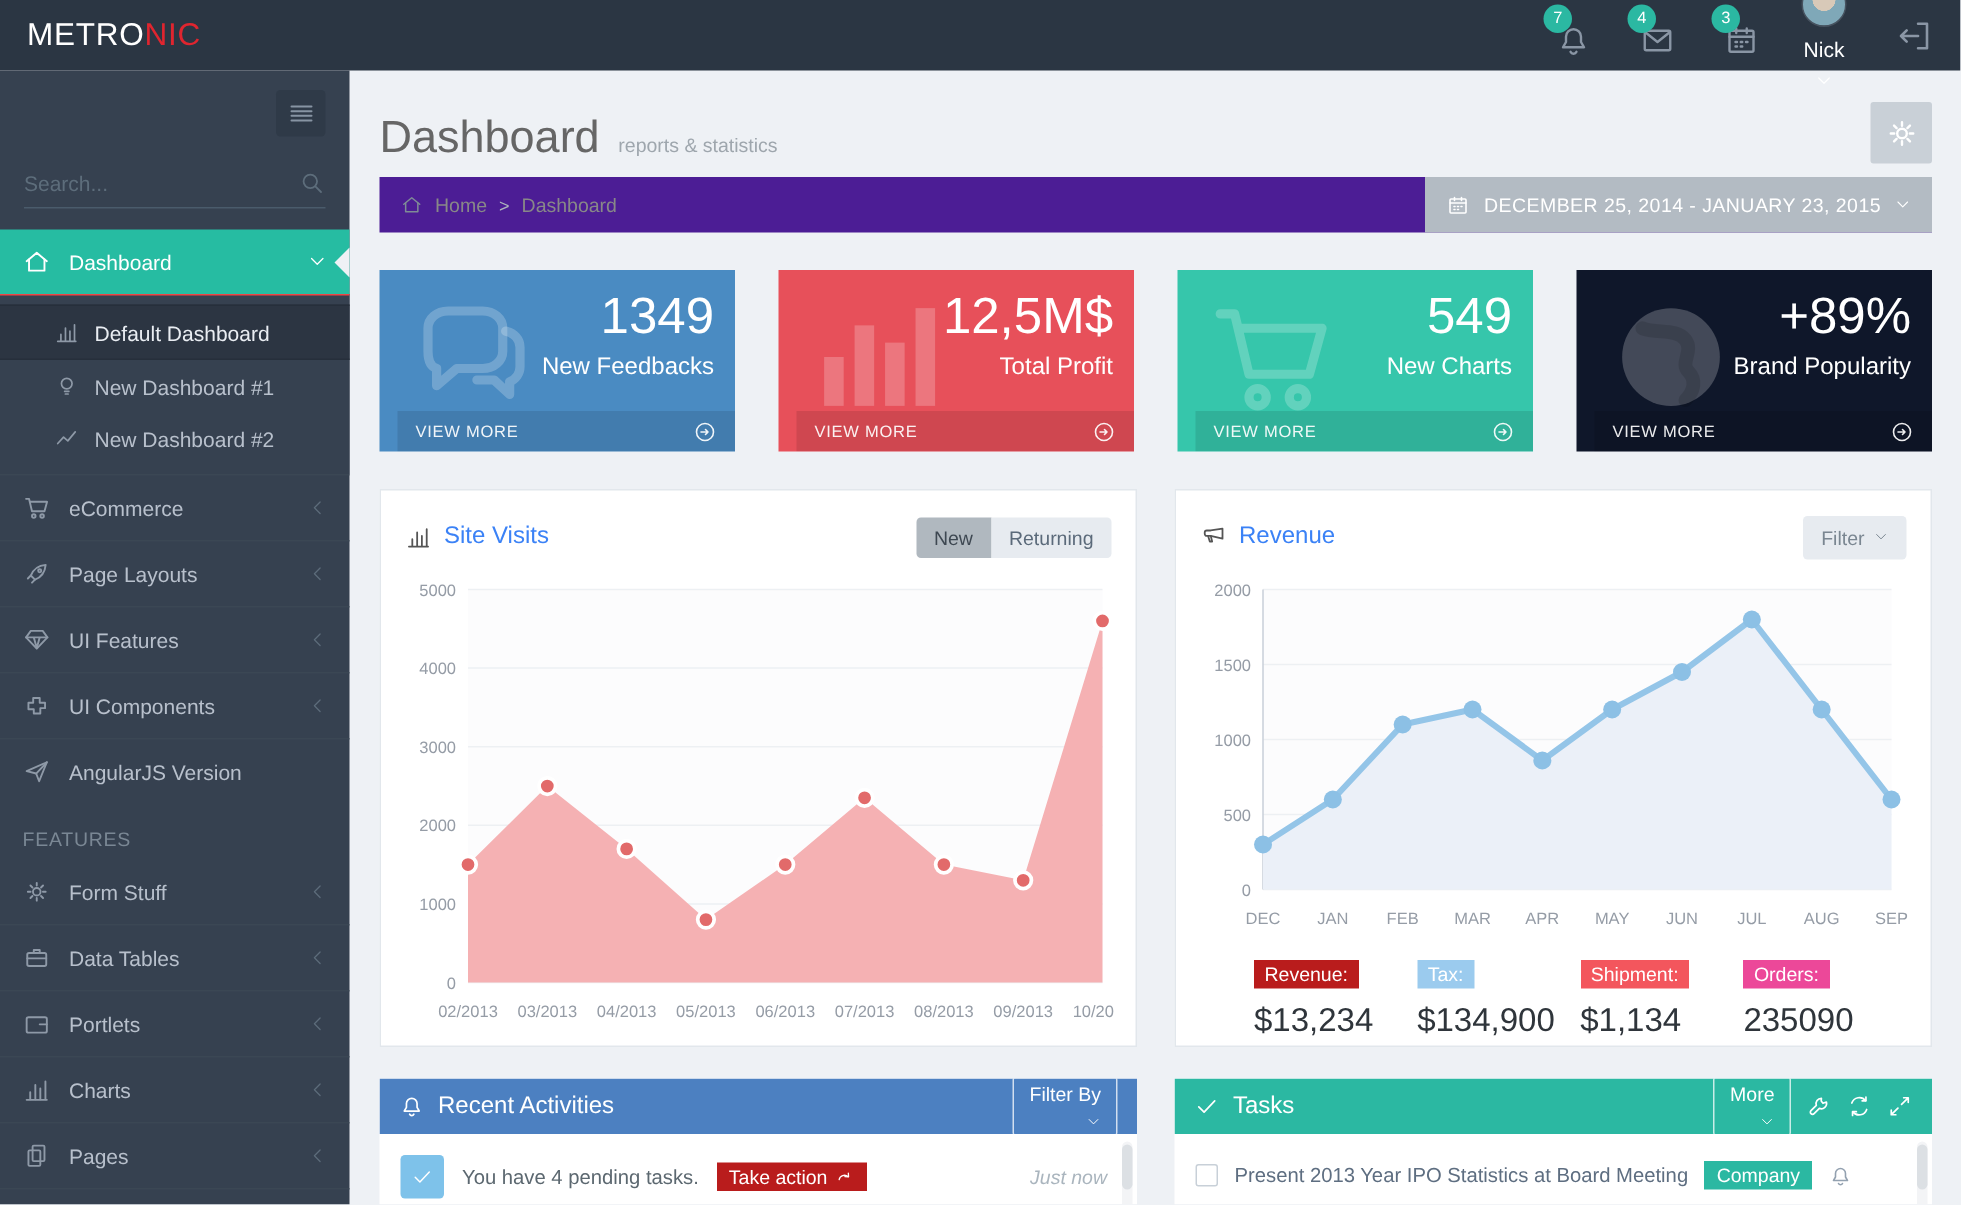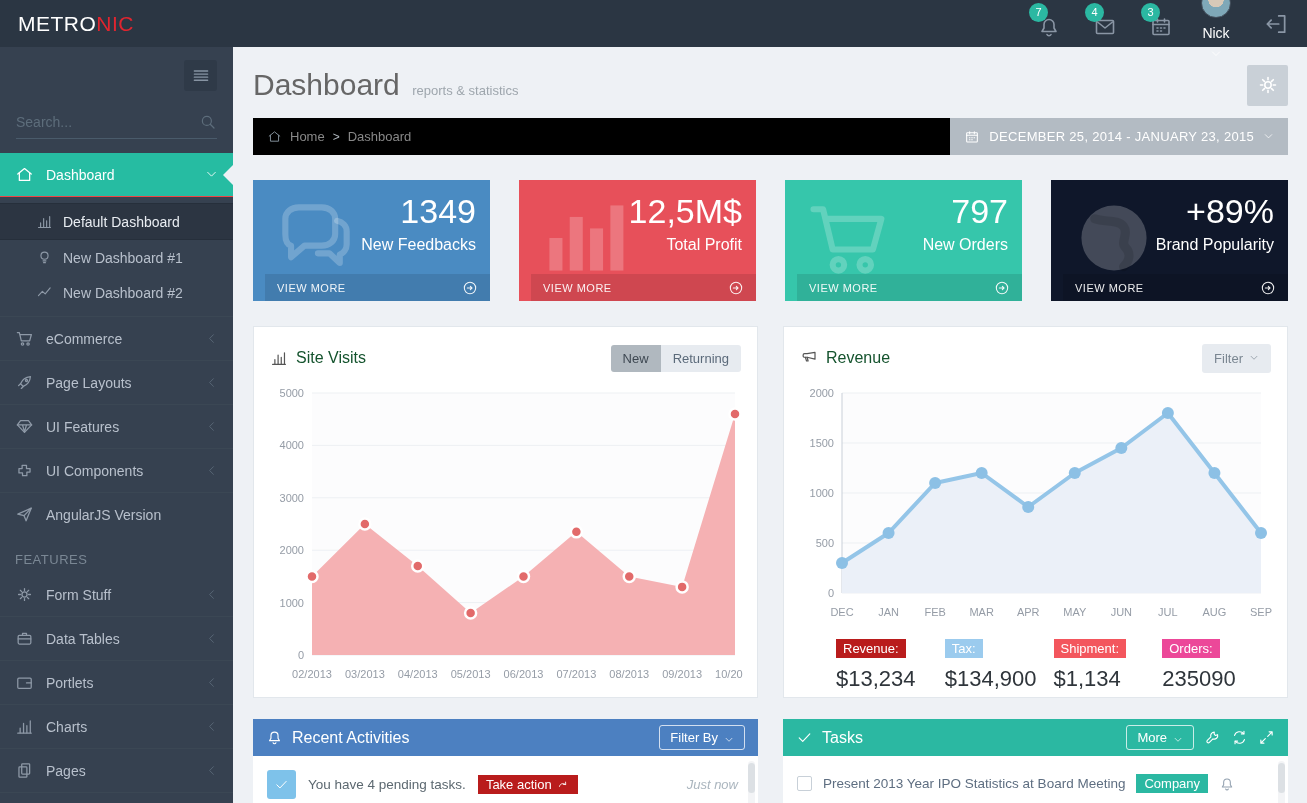--- a/index.html
+++ b/index.html
@@ -40,47 +40,47 @@
   .sel-arrow { position:absolute; right:0; top:50%; margin-top:-10px; width:0; height:0; border-top:10px solid transparent; border-bottom:10px solid transparent; border-right:10px solid #EEF1F5; }
   .sub-wrap { list-style:none; background:#364150; padding:6px 0; border-top:1px solid #ef4444; }
   .sub { list-style:none; }
   .s-item { display:flex; align-items:center; padding:9px 15px 9px 36px; color:#B8C0CC; font-size:14px; cursor:pointer; }
   .s-item .mi { width:17px; height:17px; margin-right:10px; color:#8E99A7; }
   .s-item.selected { background:#2C3542; color:#E9EDF2; border-top:1px solid #262F3B; border-bottom:1px solid #262F3B; }
   .sb-section { padding:16px 15px 4px; font-size:13px; color:#7A8794; letter-spacing:.5px; }
 
   
   .main { margin-left:233px; height:756px; padding:0 19px 0 20px; overflow:hidden; }
-  .title-row { display:flex; align-items:center; justify-content:space-between; padding-top:14px; height:62px; }
+  .title-row { display:flex; align-items:flex-end; justify-content:space-between; padding-top:14px; height:62px; }
   .page-title { font-size:30px; font-weight:300; color:#666; }
   .page-subtitle { font-size:13px; color:#9EA6AD; margin-left:8px; }
   .settings-btn { width:41px; height:41px; background:#C9D0D7; border:none; border-radius:2px; color:#fff; cursor:pointer; display:flex; align-items:center; justify-content:center; }
   .settings-btn .ic { width:24px; height:24px; }
-  .crumb-row { height:37px; margin-top:9px; margin-bottom:25px; background:#000000; display:flex; justify-content:space-between; }
+  .crumb-row { height:37px; margin-top:9px; margin-bottom:25px; background:#4c1d95; display:flex; justify-content:space-between; }
   .crumb { display:flex; align-items:center; gap:8px; padding-left:14px; font-size:13px; color:#888; }
   .crumb .ic { width:15px; height:15px; color:#7F8C96; }
   .crumb .sep { color:#AEB6BD; font-size:12px; }
   .daterange { height:37px; background:#B3BBC3; color:#fff; display:flex; align-items:center; gap:9px; padding:0 14px; font-size:13px; letter-spacing:.3px; cursor:pointer; }
   .daterange .ic { width:16px; height:16px; }
   .daterange .chev { width:11px; height:11px; }
 
   
   .stats-row { display:grid; grid-template-columns:repeat(4,1fr); gap:29px; margin-bottom:25px; }
   .card { position:relative; height:121px; color:#fff; overflow:hidden; cursor:default; }
   .ghost { position:absolute; left:8px; top:12px; width:110px; height:92px; color:rgba(255,255,255,.22); }
   .card-num { position:absolute; top:12px; right:14px; font-size:34px; font-weight:300; }
   .card-label { position:absolute; top:56px; right:14px; font-size:16px; }
   .card-footer { position:absolute; left:12px; right:0; bottom:0; height:27px; background:rgba(0,0,0,.10); display:flex; align-items:center; justify-content:space-between; padding:11px 12px; font-size:11px; letter-spacing:.5px; color:rgba(255,255,255,.92); cursor:pointer; }
   .card-footer .ic { width:16px; height:16px; }
 
   
   .charts-row { display:grid; grid-template-columns:1fr 1fr; gap:25px; margin-bottom:21px; }
   .portlet { background:#fff; border:1px solid #E2E7EC; height:372px; padding:12px 16px; overflow:hidden; }
   .p-head { display:flex; align-items:center; justify-content:space-between; height:38px; }
-  .p-title { display:flex; align-items:center; gap:8px; font-size:16px; color:#14532d; }
+  .p-title { display:flex; align-items:center; gap:8px; font-size:16px; color:#3b82f6; }
   .p-title .ic { width:18px; height:18px; color:#555; }
   .btn-group { display:flex; }
   .tbtn { border:none; font-family:inherit; font-size:13px; padding:6px 12px; cursor:pointer; color:#5B6A7A; background:#E7EBF0; }
   .tbtn.active { background:#B0B8BF; color:#3E4852; }
   .tbtn:first-child { border-radius:3px 0 0 3px; } .tbtn:last-child { border-radius:0 3px 3px 0; }
   .filter-btn { border:none; background:#E7EBF0; color:#7A8691; font-size:13px; font-family:inherit; padding:7px 12px; border-radius:3px; cursor:pointer; display:flex; align-items:center; gap:6px; }
   .filter-btn .ic { width:10px; height:10px; }
   .chart-box { margin-top:6px; }
   .rev-stats { display:grid; grid-template-columns:repeat(4,1fr); padding-left:36px; margin-top:14px; }
   .rev-badge { display:inline-block; color:#fff; font-size:13px; padding:2px 7px; }
@@ -88,21 +88,21 @@
 
   
   .bottom-row { display:grid; grid-template-columns:1fr 1fr; gap:25px; }
   .panel { height:160px; background:#fff; overflow:hidden; }
   .panel-head { height:37px; display:flex; align-items:center; justify-content:space-between; padding:0 13px; color:#fff; }
   .panel-head .ph-title { display:flex; align-items:center; gap:9px; font-size:16px; }
   .panel-head .ic { width:17px; height:17px; }
   .panel-head.blue { background:#4C80C1; }
   .panel-head.green { background:#2BB8A2; }
   .ph-actions { display:flex; align-items:center; gap:10px; }
-  .ph-btn { background:transparent; border:1px solid rgba(255,255,255,.75); color:#fff; font-family:inherit; font-size:13px; padding:4px 10px; border-radius:3px; cursor:pointer; display:flex; align-items:flex-end; gap:6px; }
+  .ph-btn { background:transparent; border:1px solid rgba(255,255,255,.75); color:#fff; font-family:inherit; font-size:13px; padding:4px 10px; border-radius:3px; cursor:pointer; display:flex; align-items:flex-end; gap:6px;flex-direction:column; }
   .ph-btn .ic { width:10px; height:10px; }
   .ph-icon { width:15px; height:15px; color:#fff; cursor:pointer; }
   .panel-body { position:relative; padding:8px 18px 0 12px; }
   .act-row { display:flex; align-items:center; gap:12px; padding:6px 2px; }
   .act-square { width:29px; height:29px; border-radius:3px; color:#fff; display:flex; align-items:center; justify-content:center; flex:none; }
   .act-square .ic { width:15px; height:15px; }
   .act-text { font-size:13.5px; color:#5C6870; }
   .act-badge { color:#fff; font-size:13px; padding:2px 8px; display:inline-flex; align-items:center; gap:5px; cursor:pointer; }
   .act-badge .ic { width:13px; height:13px; }
   .act-time { margin-left:auto; font-size:13px; font-style:italic; color:#AAB5BE; }
@@ -477,22 +477,22 @@
      </div>
    </article>
       <article class="card" style="background:#36C6AB">
      <span class="ic ghost">
           <svg viewBox="0 0 24 24" fill="none" stroke="currentColor" stroke-width="1.6" stroke-linecap="round" stroke-linejoin="round">
             <path d="M3 4.5h2.5L8 15h10.5l2.2-8H6.2"></path>
             <circle cx="9.5" cy="19" r="1.5"></circle>
             <circle cx="16.5" cy="19" r="1.5"></circle>
           </svg>
         </span>
-     <div class="card-num">797</div>
-     <div class="card-label">New Orders</div>
+     <div class="card-num">549</div>
+     <div class="card-label">New Charts</div>
      <div class="card-footer">
        <span>VIEW MORE</span>
        <span class="ic">
             <svg viewBox="0 0 24 24" fill="none" stroke="currentColor" stroke-width="1.6" stroke-linecap="round" stroke-linejoin="round">
               <circle cx="12" cy="12" r="8.5"></circle>
               <path d="M8 12h7M12.5 9.5 15 12l-2.5 2.5"></path>
             </svg>
           </span>
      </div>
    </article>

